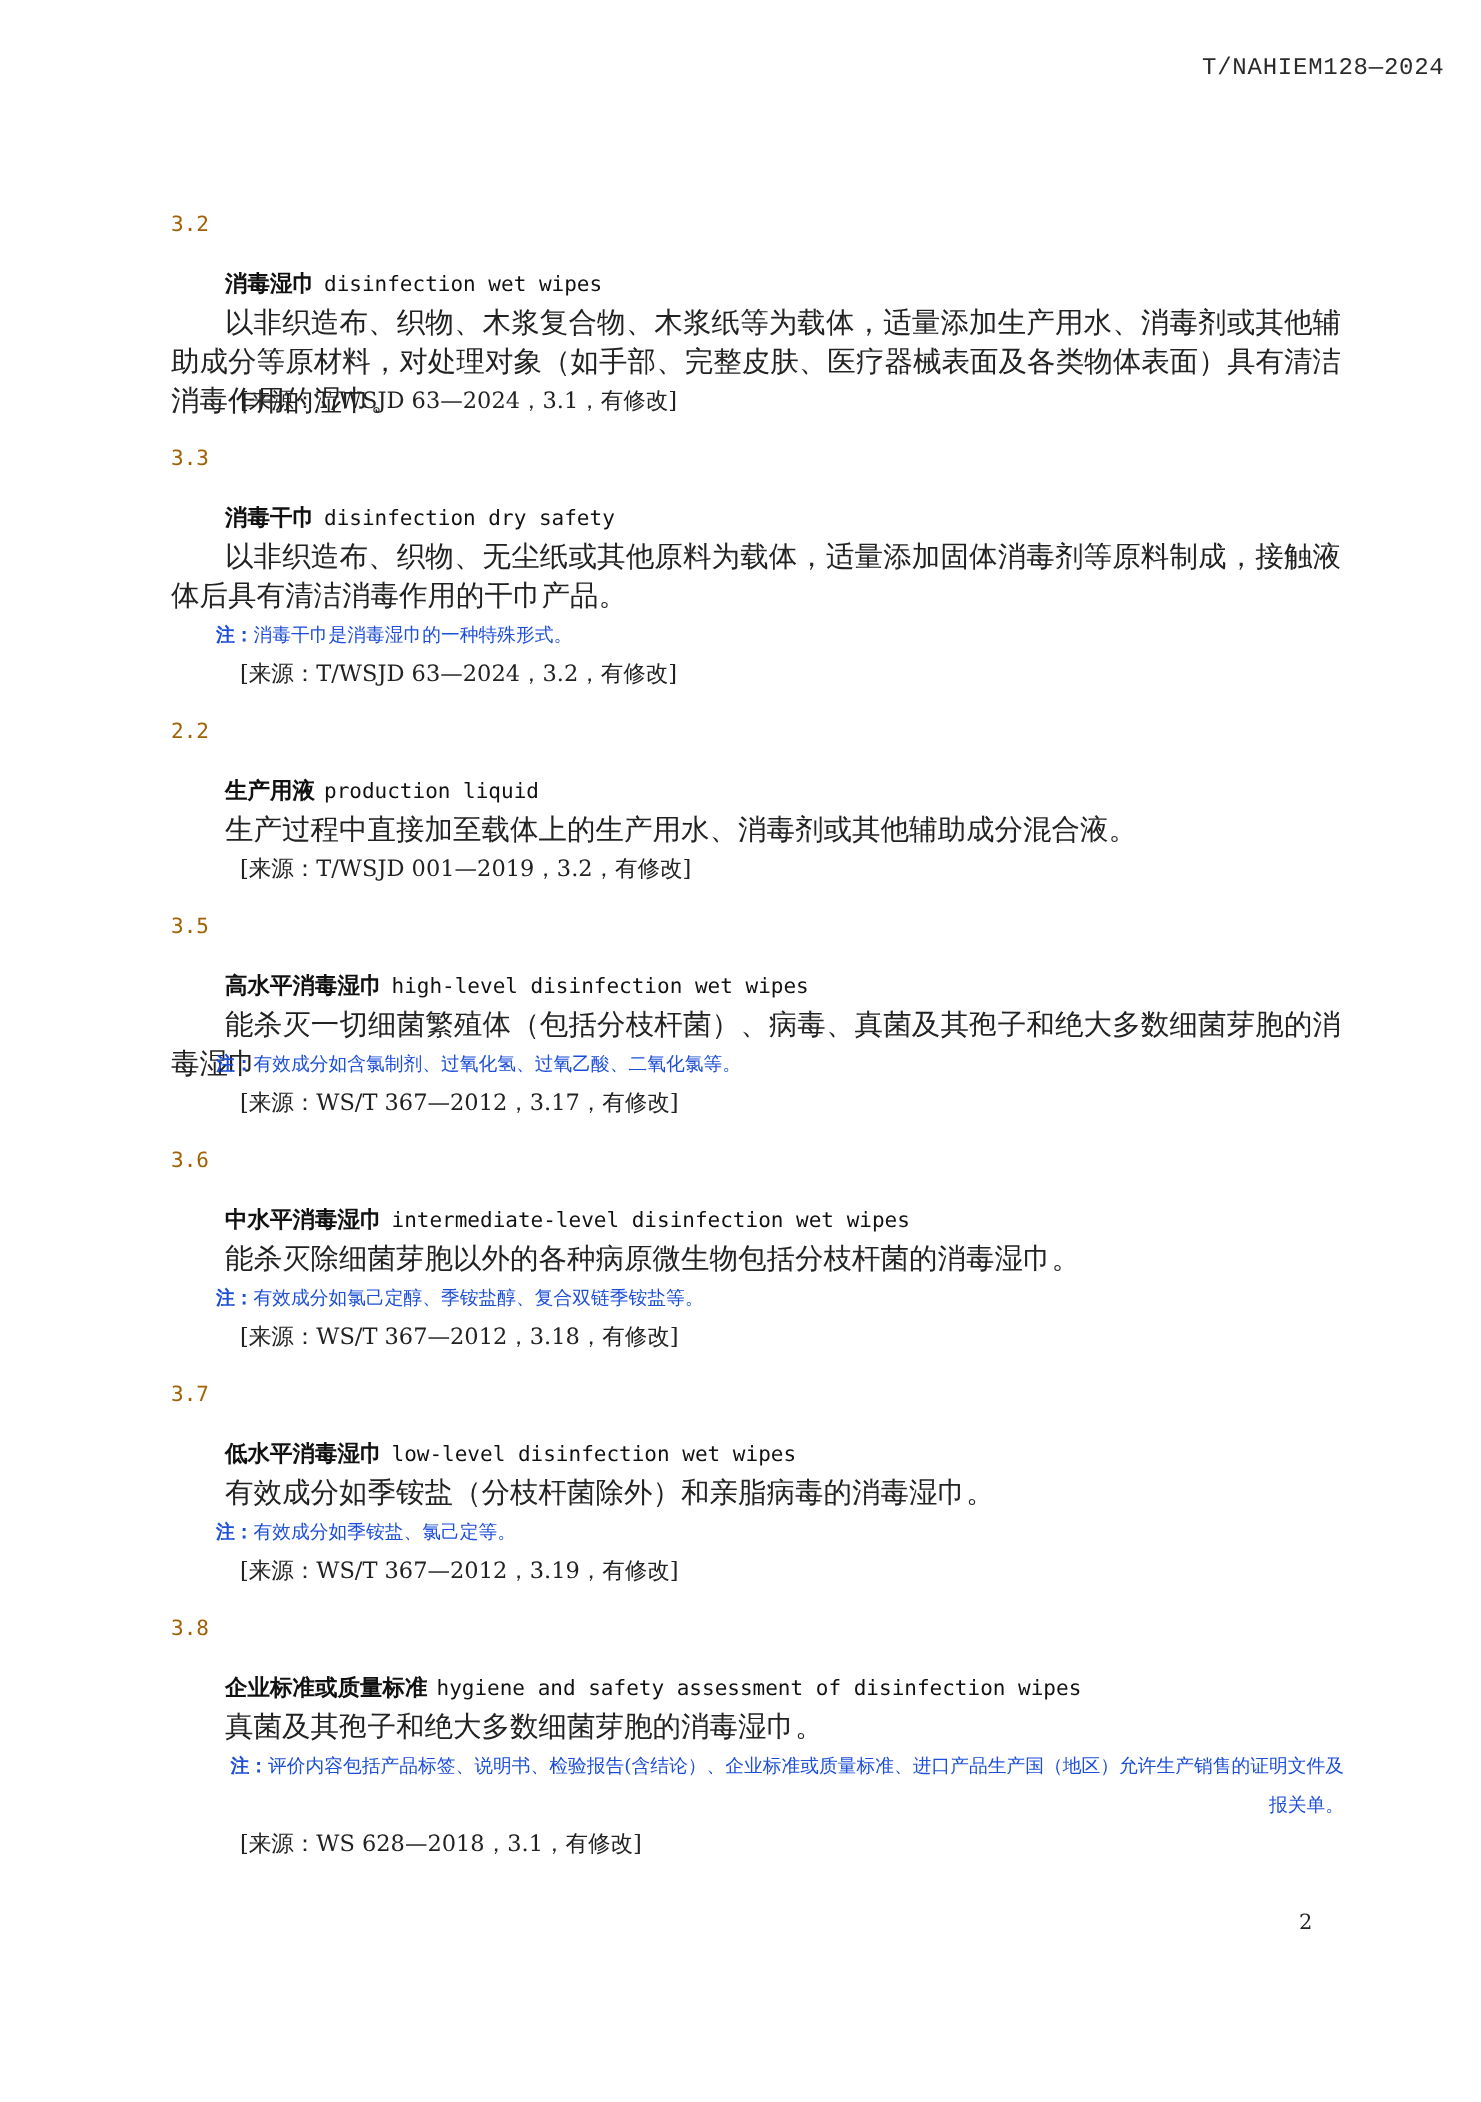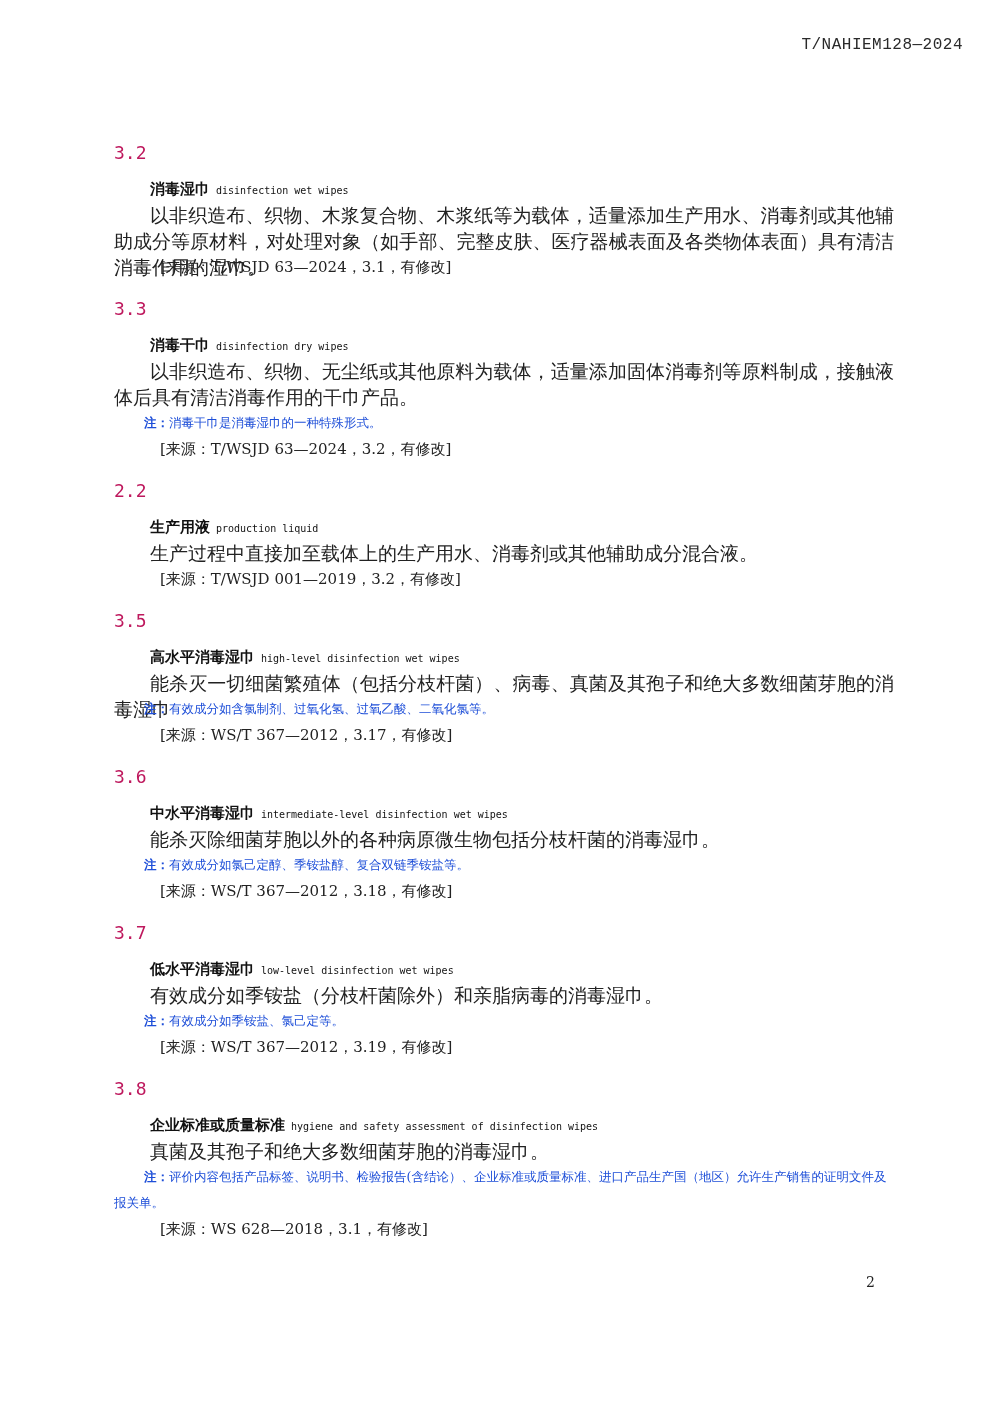--- a/index.html
+++ b/index.html
@@ -10,38 +10,38 @@
     }
     .header-code {
       position: absolute; top: 36px; right: 24px;
       font-family: Liberation Mono, monospace;
       font-size: 16px; color: #2a2a2a; letter-spacing: 0.5px;
     }
     .page { position: absolute; left: 0; top: 0; width: 987px; }
     .num {
       position: absolute; left: 114px;
       font-family: "DejaVu Sans Mono", "Liberation Mono", monospace;
-      font-size: 18px; color: #be185d;
+      font-size: 14px; color: #a16207;
     }
     .term {
       position: absolute; left: 150px;
       font-size: 15px; color: #111; white-space: nowrap;
     }
     .term .zh { font-family: "DejaVu Sans", "Liberation Sans", sans-serif; font-weight: bold; }
-    .term .en { font-family: "DejaVu Sans Mono", "Liberation Mono", monospace; font-size: 10px; margin-left: 6px; }
+    .term .en { font-family: "DejaVu Sans Mono", "Liberation Mono", monospace; font-size: 14px; margin-left: 6px; }
     .def {
       position: absolute; left: 114px; width: 780px;
       font-size: 19px; line-height: 26px; color: #222;
       text-indent: 36px; text-align: justify;
     }
     .note {
       position: absolute; left: 144px; width: 752px;
       font-size: 12.5px; line-height: 26px; color: #1d4ed8;
     }
-    .note.wrap { left: 114px; width: 782px; text-indent: 30px; }
+    .note.wrap { left: 114px; width: 782px; text-indent: 30px; text-align: right; }
     .note .lbl { font-weight: bold; }
     .src {
       position: absolute; left: 160px;
       font-size: 15px; color: #222; white-space: nowrap;
     }
     .page-number {
       position: absolute; left: 866px; top: 1274px;
       font-size: 14px; color: #222;
     }
   </style>
@@ -57,21 +57,21 @@
     <div class="term" style="top:180px">
       <span class="zh">消毒湿巾</span><span class="en">disinfection wet wipes</span>
     </div>
     <div class="def" style="top:202px">以非织造布、织物、木浆复合物、木浆纸等为载体，适量添加生产用水、消毒剂或其他辅助成分等原材料，对处理对象（如手部、完整皮肤、医疗器械表面及各类物体表面）具有清洁消毒作用的湿巾。</div>
     <div class="src" style="top:258px">[来源：T/WSJD 63—2024，3.1，有修改]</div>
   </div>
 
   <div>
     <div class="num" style="top:298px">3.3</div>
     <div class="term" style="top:336px">
-      <span class="zh">消毒干巾</span><span class="en">disinfection dry wipes</span>
+      <span class="zh">消毒干巾</span><span class="en">disinfection dry safety</span>
     </div>
     <div class="def" style="top:358px">以非织造布、织物、无尘纸或其他原料为载体，适量添加固体消毒剂等原料制成，接触液体后具有清洁消毒作用的干巾产品。</div>
     <div class="note" style="top:410px">
       <span class="lbl">注：</span><span>消毒干巾是消毒湿巾的一种特殊形式。</span>
     </div>
     <div class="src" style="top:440px">[来源：T/WSJD 63—2024，3.2，有修改]</div>
   </div>
 
   <div>
     <div class="num" style="top:480px">2.2</div>

